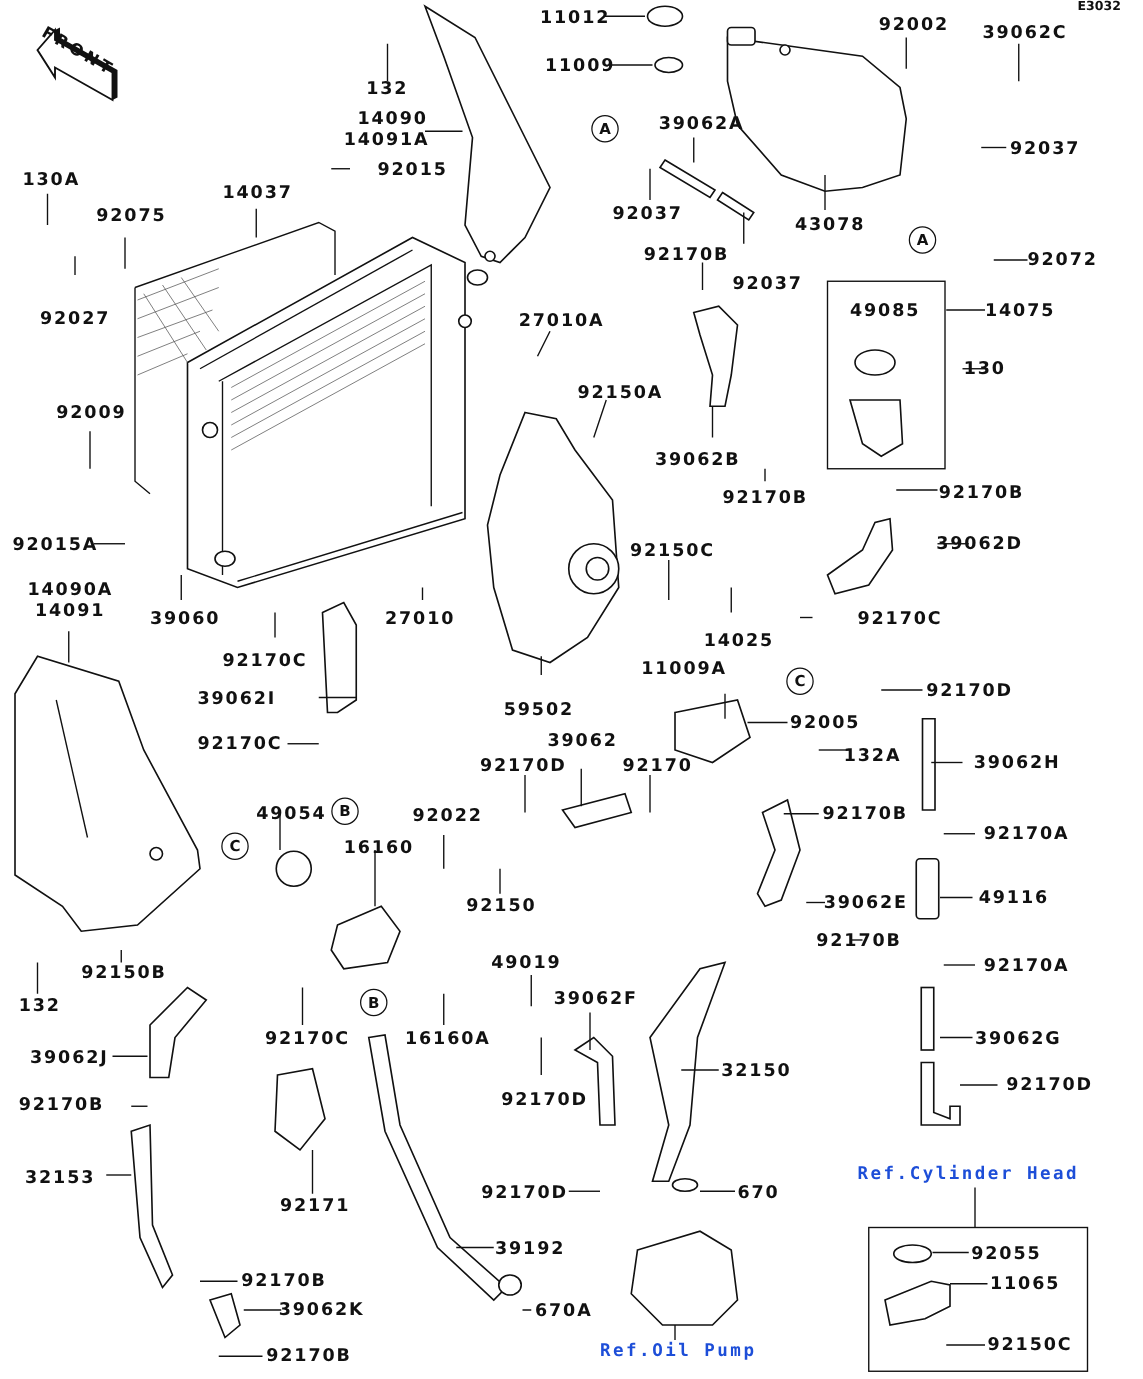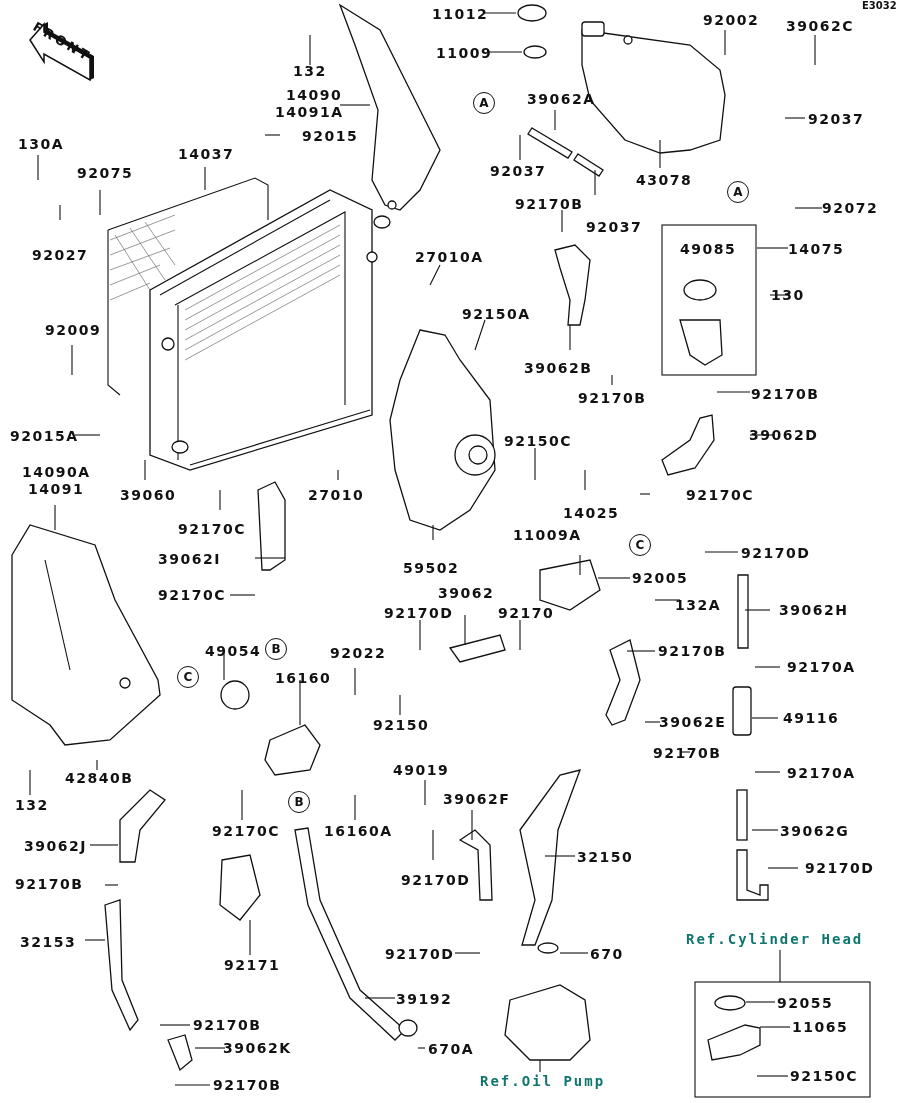--- a/index.html
+++ b/index.html
@@ -1,19 +1,19 @@
 <!DOCTYPE html>
 <html><head>
 <meta charset="utf-8">
 <style>
   html, body { margin:0; padding:0; background:#ffffff; }
   body { width:914px; height:1103px; position:relative; overflow:hidden; font-family:"DejaVu Sans", sans-serif; }
   #diagram { position:absolute; left:0; top:0; width:914px; height:1103px; }
   .lbl { position:absolute; font-family:"DejaVu Sans", sans-serif; font-weight:bold; font-size:14px; letter-spacing:1.5px; color:#111; white-space:nowrap; line-height:16px; }
-  .ref { position:absolute; font-family:"DejaVu Sans Mono", monospace; font-weight:bold; font-size:14px; letter-spacing:2px; color:#0f766e; white-space:nowrap; }
+  .ref { position:absolute; font-family:"DejaVu Sans Mono", monospace; font-weight:bold; font-size:14px; letter-spacing:2px; color:#1d4ed8; white-space:nowrap; }
   .code { position:absolute; font-family:"DejaVu Sans", sans-serif; font-weight:bold; font-size:10px; color:#111; }
   .circ { position:absolute; width:20px; height:20px; border:1.4px solid #111; border-radius:50%; font-family:"DejaVu Sans", sans-serif; font-weight:bold; font-size:12px; text-align:center; line-height:20px; color:#111; background:#fff; }
   svg .p { fill:#fff; stroke:#111; stroke-width:1.3; }
   svg .l { fill:none; stroke:#111; stroke-width:1.1; }
   svg .g { fill:none; stroke:#555; stroke-width:0.6; }
   .front { position:absolute; left:28px; top:18px; width:70px; height:64px; }
 </style>
 </head>
 <body>
 
@@ -271,21 +271,21 @@
 <div class="lbl" style="left:779px;top:602px;">39062H</div>
 <div class="lbl" style="left:205px;top:643px;">49054</div>
 <div class="lbl" style="left:330px;top:645px;">92022</div>
 <div class="lbl" style="left:658px;top:643px;">92170B</div>
 <div class="lbl" style="left:275px;top:670px;">16160</div>
 <div class="lbl" style="left:787px;top:659px;">92170A</div>
 <div class="lbl" style="left:373px;top:717px;">92150</div>
 <div class="lbl" style="left:659px;top:714px;">39062E</div>
 <div class="lbl" style="left:783px;top:710px;">49116</div>
 <div class="lbl" style="left:15px;top:797px;">132</div>
-<div class="lbl" style="left:65px;top:770px;">42840B</div>
+<div class="lbl" style="left:65px;top:770px;">92150B</div>
 <div class="lbl" style="left:653px;top:745px;">92170B</div>
 <div class="lbl" style="left:787px;top:765px;">92170A</div>
 <div class="lbl" style="left:393px;top:762px;">49019</div>
 <div class="lbl" style="left:443px;top:791px;">39062F</div>
 <div class="lbl" style="left:212px;top:823px;">92170C</div>
 <div class="lbl" style="left:324px;top:823px;">16160A</div>
 <div class="lbl" style="left:780px;top:823px;">39062G</div>
 <div class="lbl" style="left:24px;top:838px;">39062J</div>
 <div class="lbl" style="left:401px;top:872px;">92170D</div>
 <div class="lbl" style="left:577px;top:849px;">32150</div>

